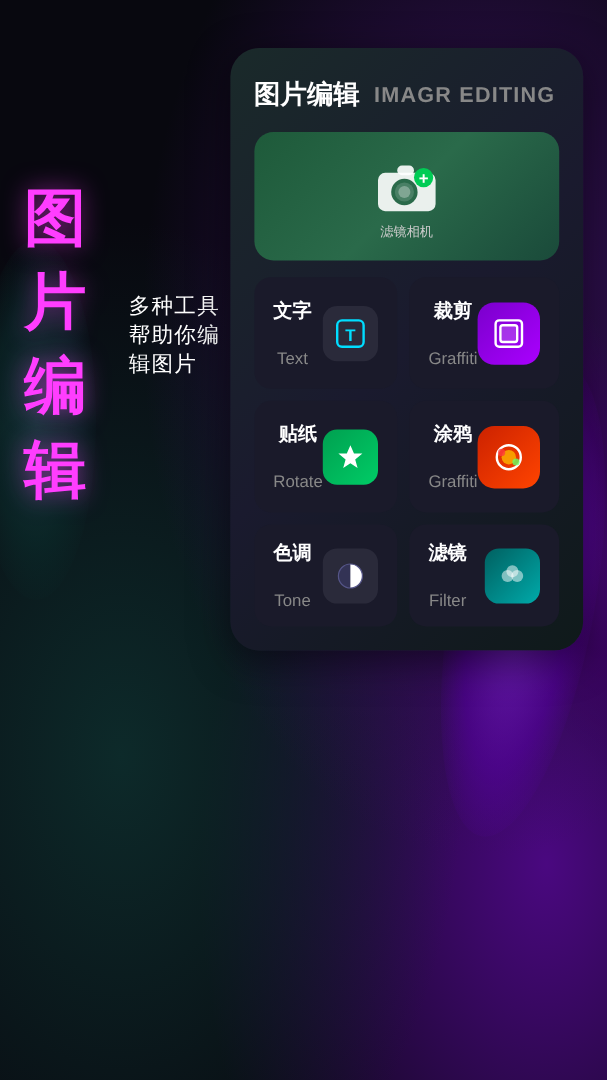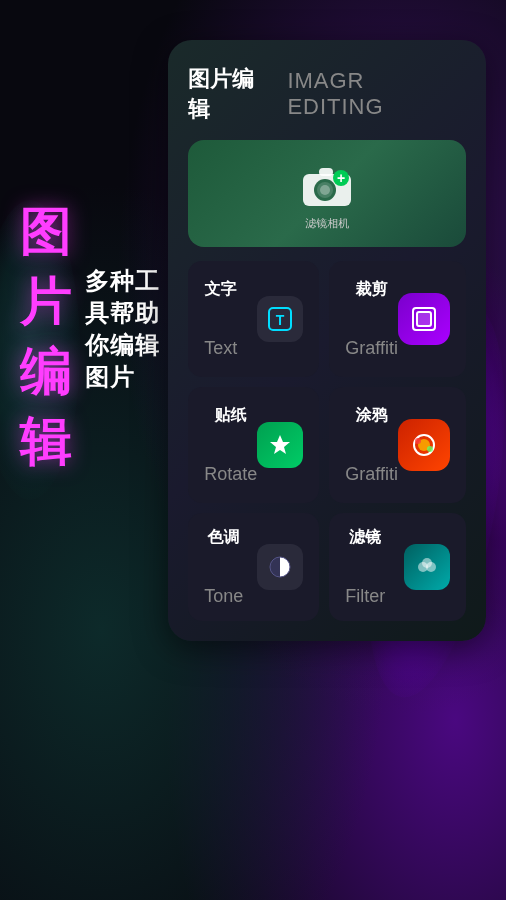--- a/index.html
+++ b/index.html
@@ -71,23 +71,23 @@
     .main-title {
       font-size: 52px;
       font-weight: 900;
       color: #ff3dff;
       text-shadow: 0 0 20px rgba(255,60,255,0.5);
       letter-spacing: 2px;
       margin-bottom: 8px;
     }
 
     .sub-title {
-      font-size: 24px;
+      font-size: 18px;
       color: #ffffff;
-      font-weight: 700;
+      font-weight: 400;
       margin-bottom: 24px;
       letter-spacing: 1px;
     }
 
     .card {
       background: linear-gradient(135deg, #1a2a2a 0%, #1a1a2e 50%, #0f1a1a 100%);
       border-radius: 24px;
       padding: 24px 20px 20px;
       width: 100%;
       max-width: 460px;
@@ -101,22 +101,22 @@
       margin-bottom: 16px;
     }
 
     .card-title-cn {
       font-size: 22px;
       font-weight: 700;
       color: #ffffff;
     }
 
     .card-title-en {
-      font-size: 22px;
-      font-weight: 400;
+      font-size: 18px;
+      font-weight: 700;
       color: #888888;
       letter-spacing: 1px;
     }
 
     
     .camera-btn {
       background: linear-gradient(135deg, #1e5a3a 0%, #2a6a4a 50%, #1a4a3a 100%);
       border-radius: 16px;
       padding: 24px 20px 16px;
       display: flex;
@@ -160,35 +160,34 @@
       border: none;
     }
 
     .tool-item.large {
       padding: 18px 16px;
     }
 
     .tool-labels {
       display: flex;
       flex-direction: column;
-      gap: 8px;
+      gap: 20px;
       text-align: center;
     }
 
     .tool-name-cn {
       font-size: 16px;
       font-weight: 700;
       color: #ffffff;
     }
 
     .tool-name-en {
-      font-size: 18px;
+      font-size: 14px;
       color: #888888;
       font-weight: 400;
-      margin-top: 30px;
     }
 
     .tool-icon-wrap {
       width: 46px;
       height: 46px;
       border-radius: 12px;
       display: flex;
       align-items: center;
       justify-content: center;
       font-size: 22px;

